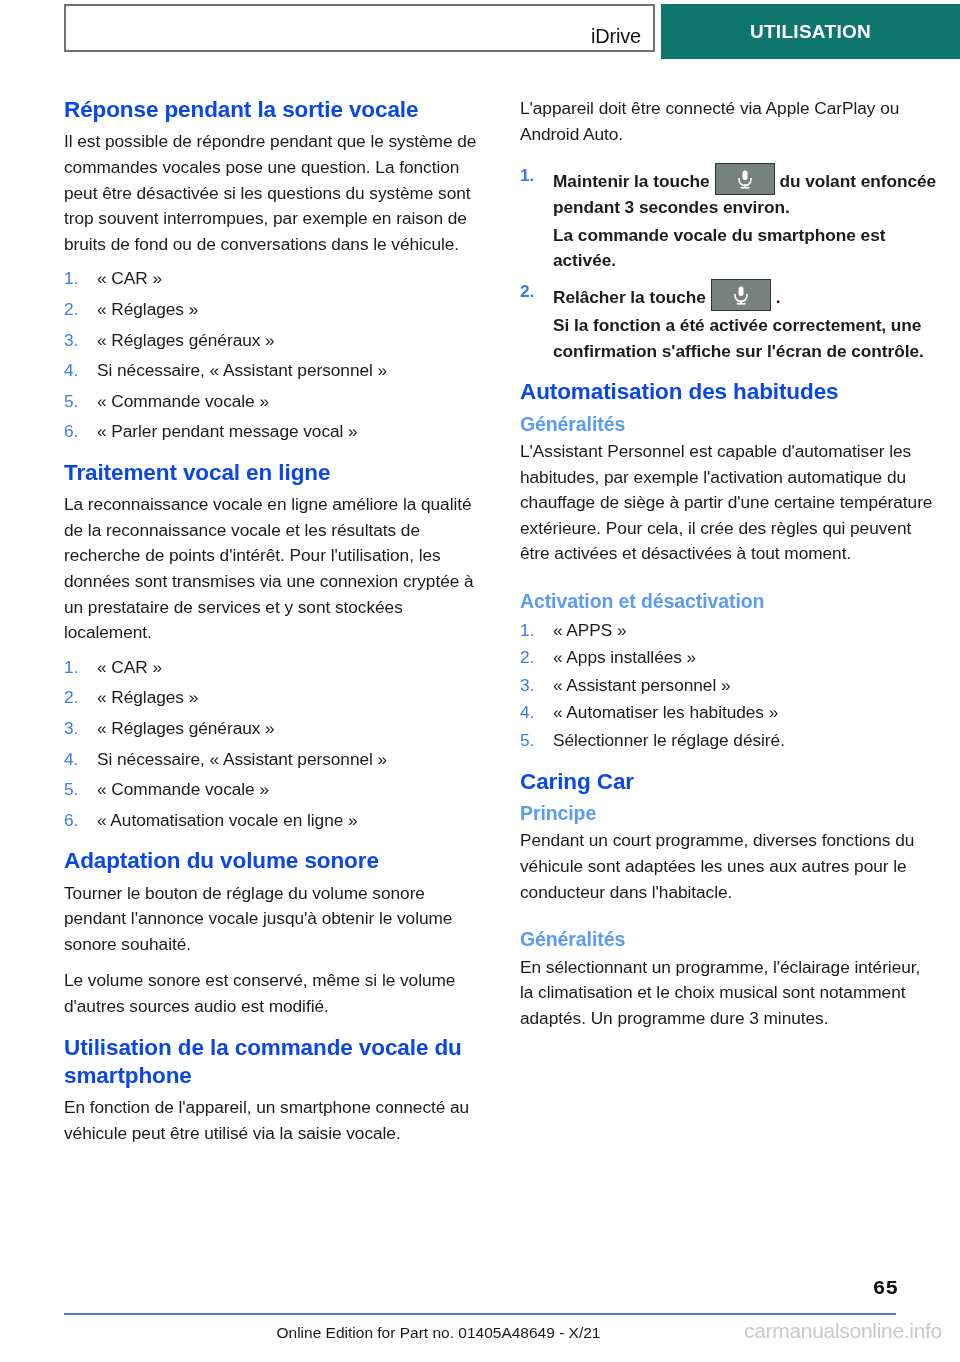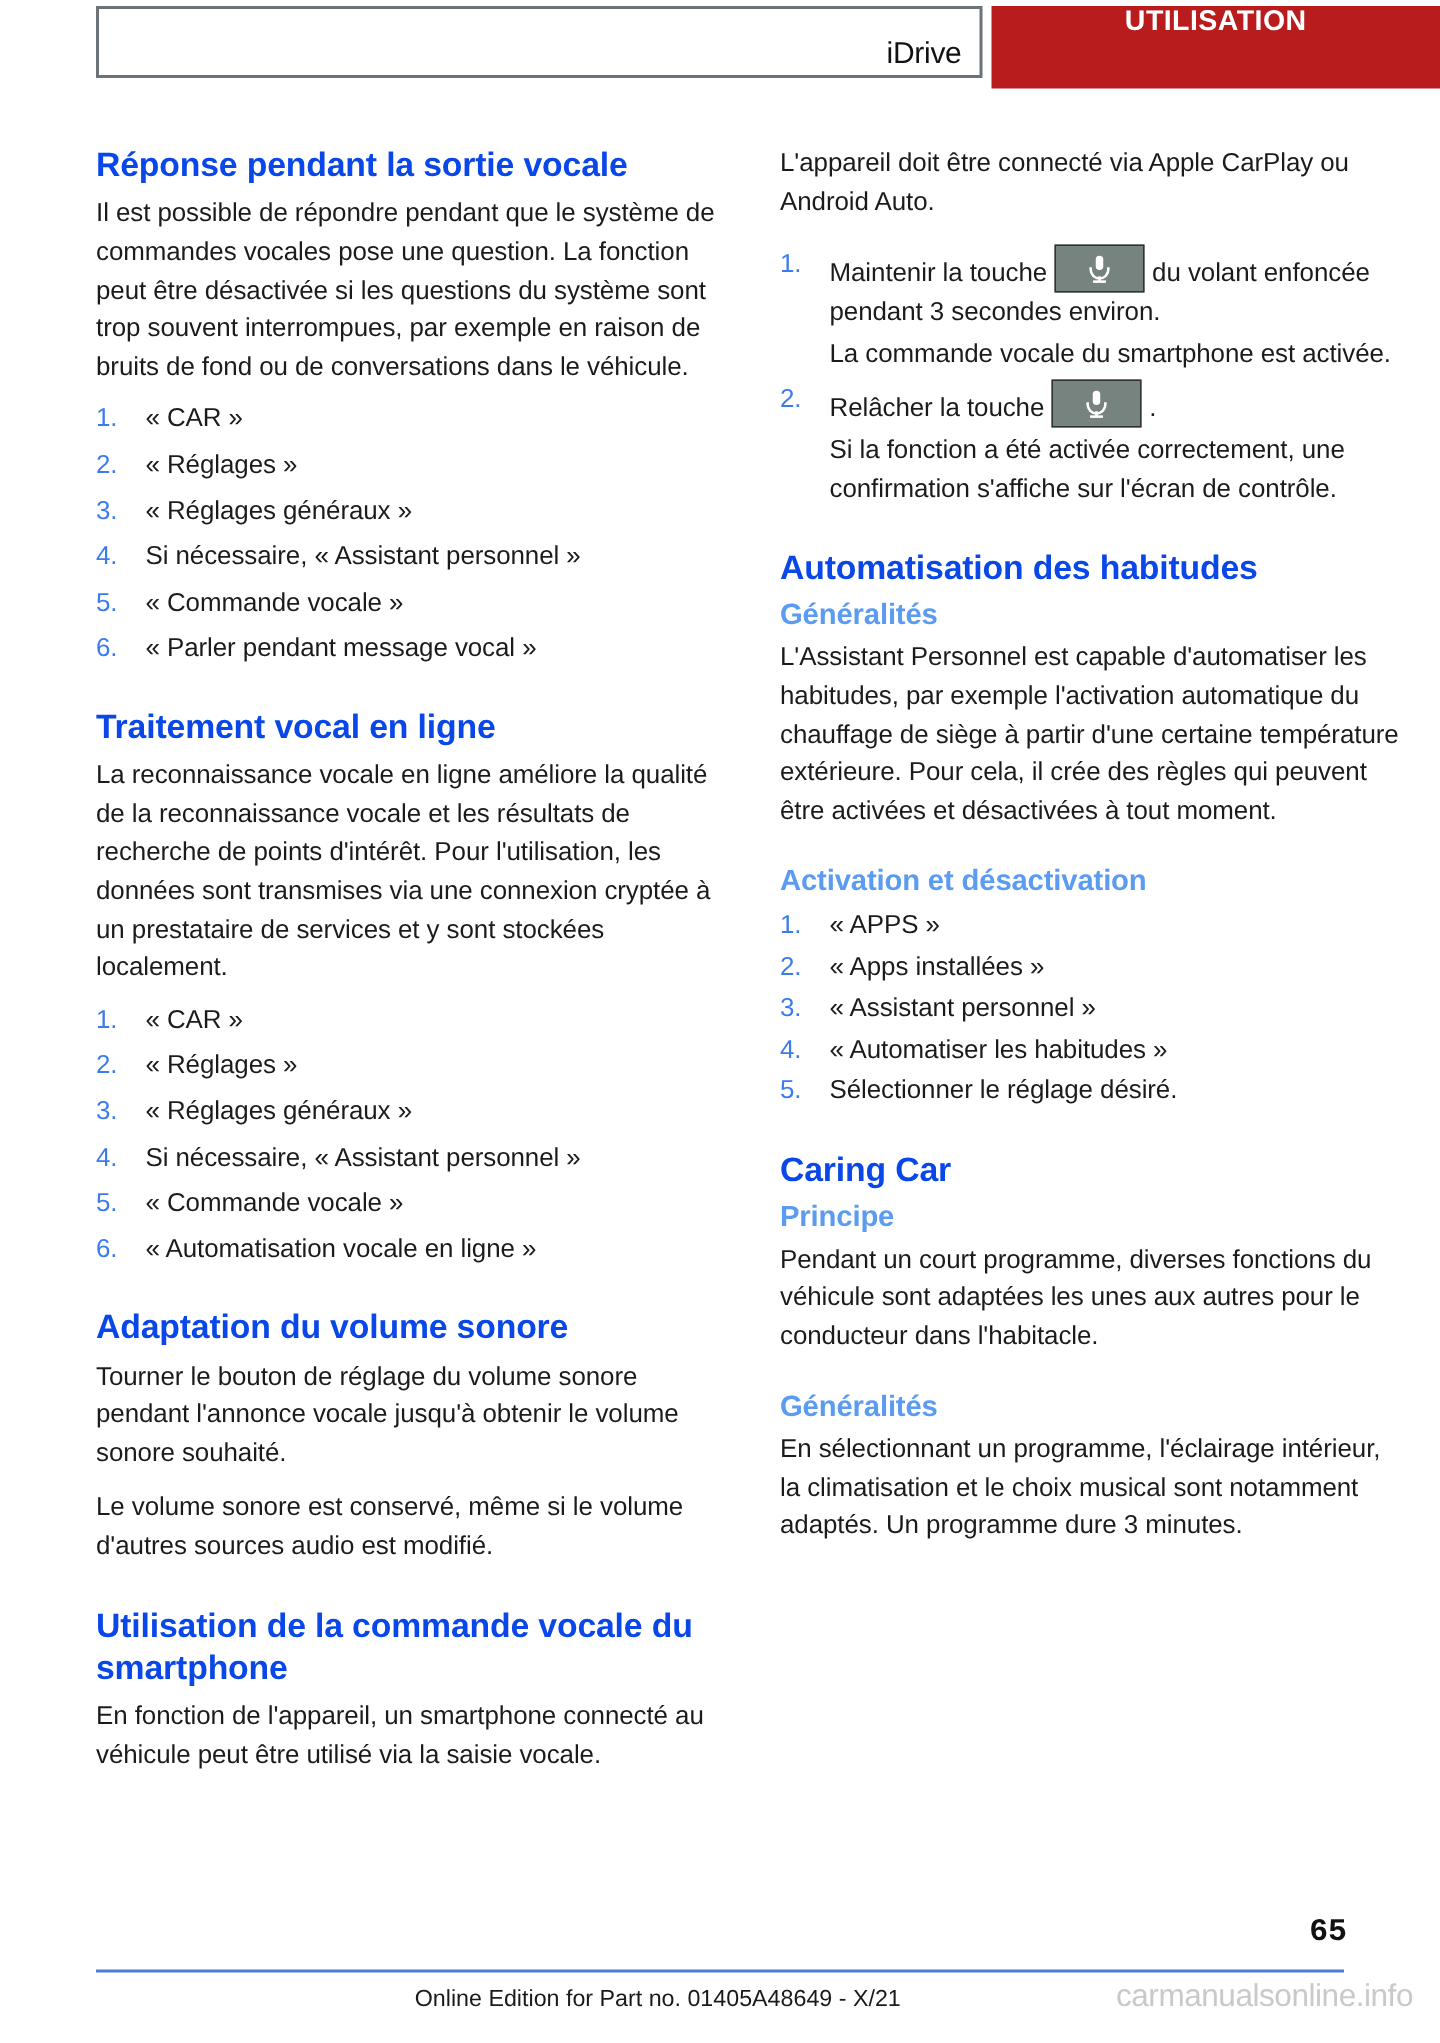--- a/index.html
+++ b/index.html
@@ -43,22 +43,23 @@
     padding: 0 12px 4px 0;
     line-height: 1;
     letter-spacing: -0.2px;
   }
   #header-section-tab {
     position: absolute;
     left: 661px;
     top: 4px;
     width: 299px;
     height: 55px;
-    background: #b91c1c;
+    background: #0f766e;
     display: flex;
+    align-items: center;
     justify-content: center;
   }
   #header-section-label {
     color: #ffffff;
     font-size: 19px;
     font-weight: bold;
     letter-spacing: 0.3px;
   }
 
   
@@ -79,21 +80,21 @@
 
   
   h1.sec-title {
     font-size: 22.5px;
     font-weight: bold;
     color: #0a47e8;
     margin: 0 0 5px 0;
     line-height: 1.26;
     letter-spacing: -0.1px;
   }
-  h1.sec-title.spaced { margin-top: 26px; }
+  h1.sec-title.spaced { margin-top: 14px; }
 
   h2.sub-title {
     font-size: 19.5px;
     font-weight: bold;
     color: #5b9bf0;
     margin: 0 0 3px 0;
     line-height: 1.26;
     letter-spacing: -0.1px;
   }
   h2.sub-title.spaced { margin-top: 22px; }
@@ -246,21 +247,21 @@
     <p class="body-text">Le volume sonore est conservé, même si le volume d'autres sources audio est modifié.</p>
 
     <h1 class="sec-title spaced">Utilisation de la commande vocale du smartphone</h1>
     <p class="body-text">En fonction de l'appareil, un smartphone connecté au véhicule peut être utilisé via la saisie vocale.</p>
   </div>
 
   <div class="column" id="column-right">
 
     <p class="body-text">L'appareil doit être connecté via Apple CarPlay ou Android Auto.</p>
 
-    <ol class="steps" style="margin-top:16px;">
+    <ol class="steps" style="margin-top:16px;font-weight:bold;">
       <li>
         <span>Maintenir la touche</span><span class="inline-key"><svg width="19" height="21" viewBox="0 0 19 21">
             <rect x="7" y="2" width="5" height="9.5" rx="2.5" fill="#ffffff"></rect>
             <path d="M3.6 9.6 v1.6 a5.9 5.9 0 0 0 11.8 0 v-1.6" fill="none" stroke="#ffffff" stroke-width="1.7"></path>
             <rect x="8.6" y="15.7" width="1.8" height="3.2" fill="#ffffff"></rect>
             <rect x="5.2" y="18.4" width="8.6" height="1.7" fill="#ffffff"></rect>
           </svg></span><span>du volant enfoncée pendant 3 secondes environ.</span>
         <span class="sub-note">La commande vocale du smartphone est activée.</span>
       </li>
       <li>

